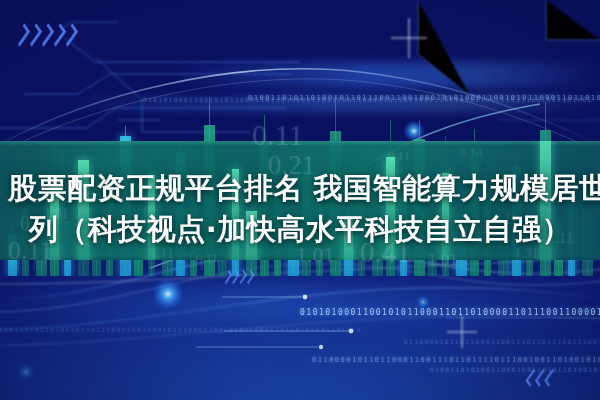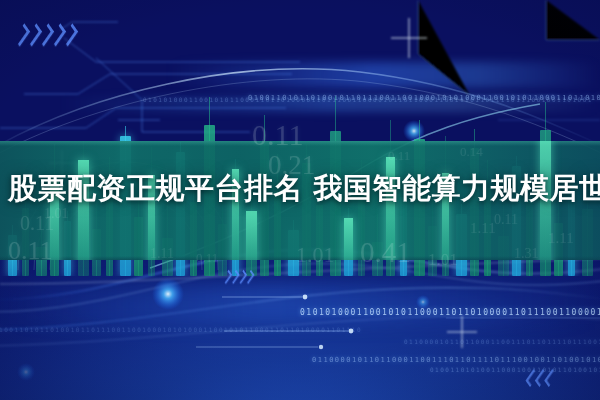--- a/index.html
+++ b/index.html
@@ -459,15 +459,16 @@
     <span></span>
       <span></span>
       <span></span>
       <span></span>
   </div>
 
   <div class="bg-vignette"></div>
 
   <div id="headline">
     <span class="ln">股票配资正规平台排名 我国智能算力规模居世界前</span>
+    <span class="ln">列（科技视点·加快高水平科技自立自强）</span>
   </div>
 
 </div>
 
 </body></html>

